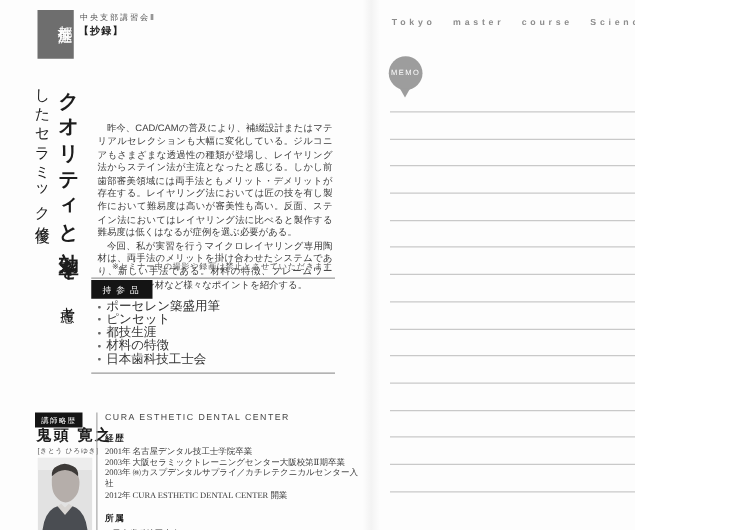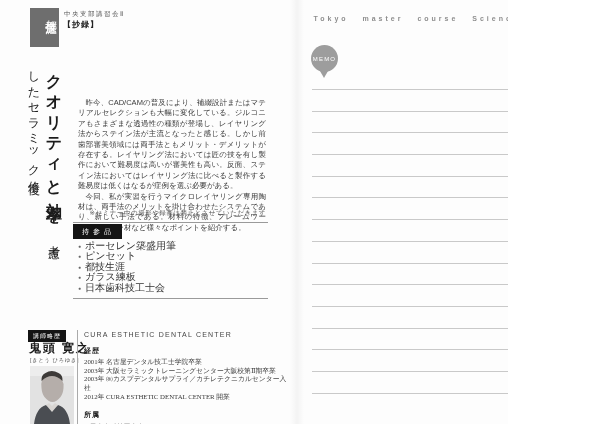--- a/index.html
+++ b/index.html
@@ -87,21 +87,21 @@
   </div>
 
   <div class="abs camera-note">※セミナー中の撮影や録画は禁止とさせていただきます</div>
 
   <div class="abs rule-h" style="left:73px; top:222px; width:195px;"></div>
   <div class="abs bring-tag">持参品</div>
   <div class="abs bring-list">
       <div>ポーセレン築盛用筆</div>
       <div>ピンセット</div>
       <div>都技生涯</div>
-      <div>ガラス練板</div>
+      <div>材料の特徴</div>
       <div>日本歯科技工士会</div>
     </div>
   <div class="abs rule-h" style="left:73px; top:298px; width:195px;"></div>
 
   <div class="abs speaker-tag">講師略歴</div>
   <div class="abs speaker-name">鬼頭 寛之</div>
   <div class="abs speaker-kana">[きとう ひろゆき]</div>
 
   <div class="abs speaker-photo">
     <svg width="44" height="58" viewBox="0 0 44 58" xmlns="http://www.w3.org/2000/svg">

